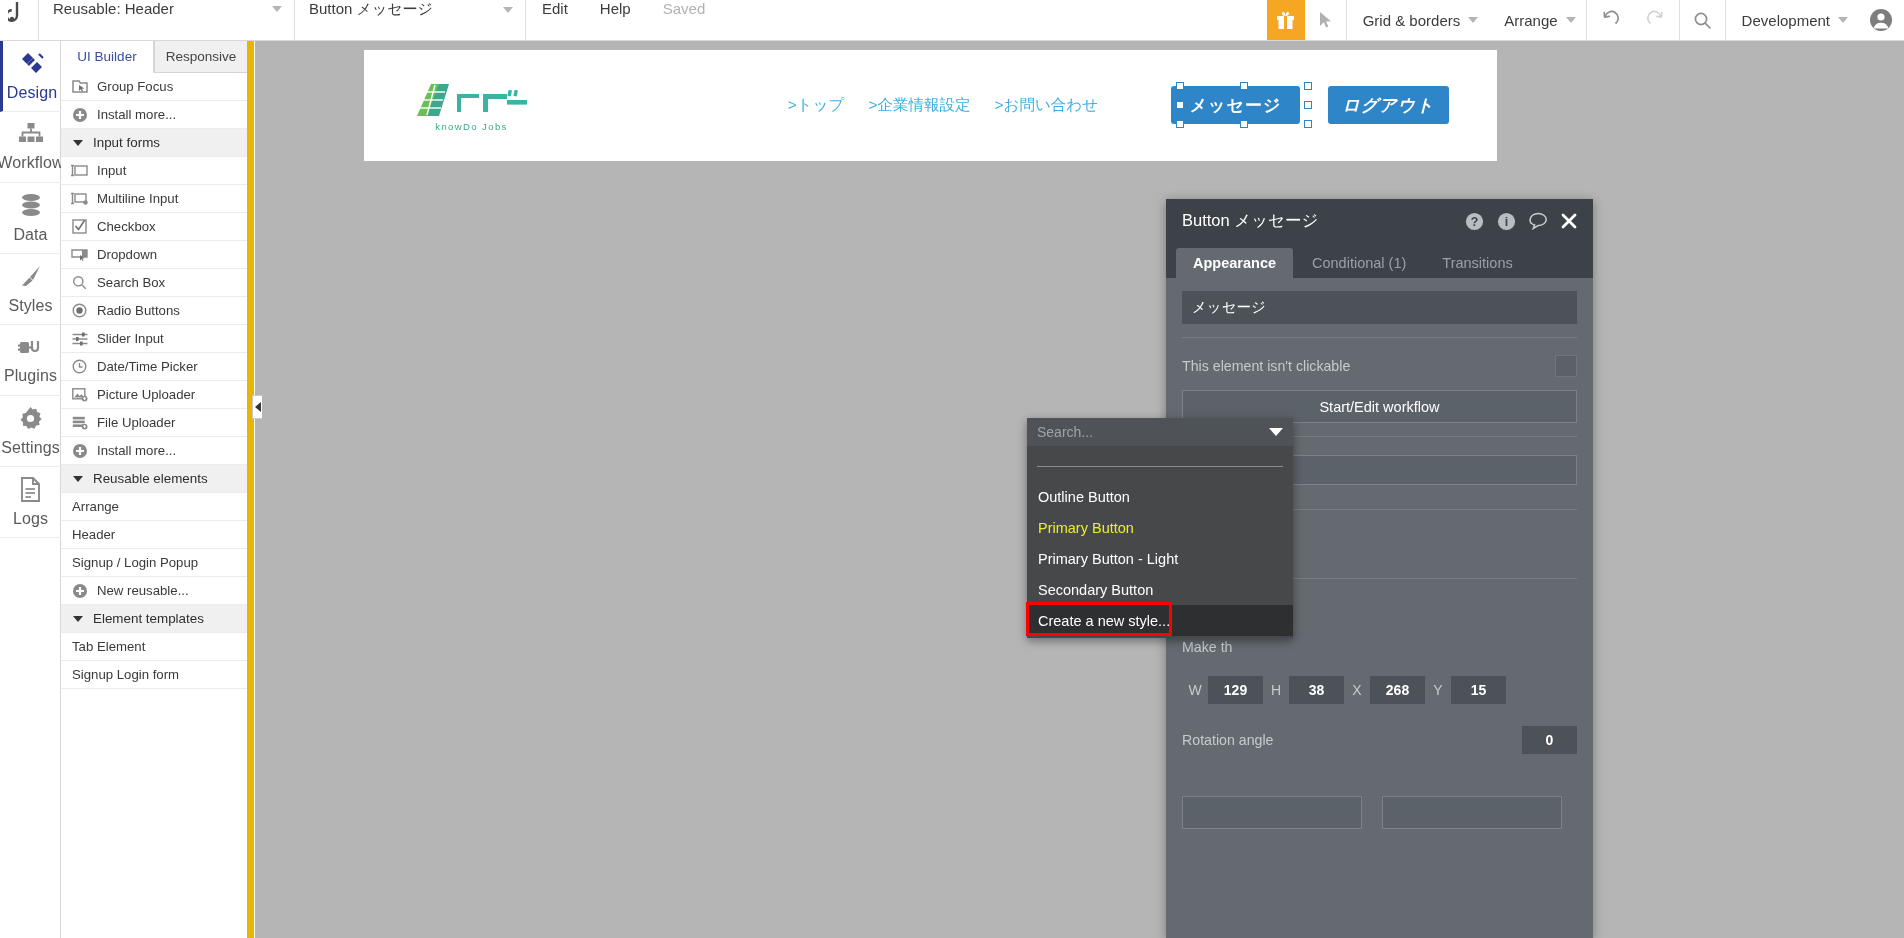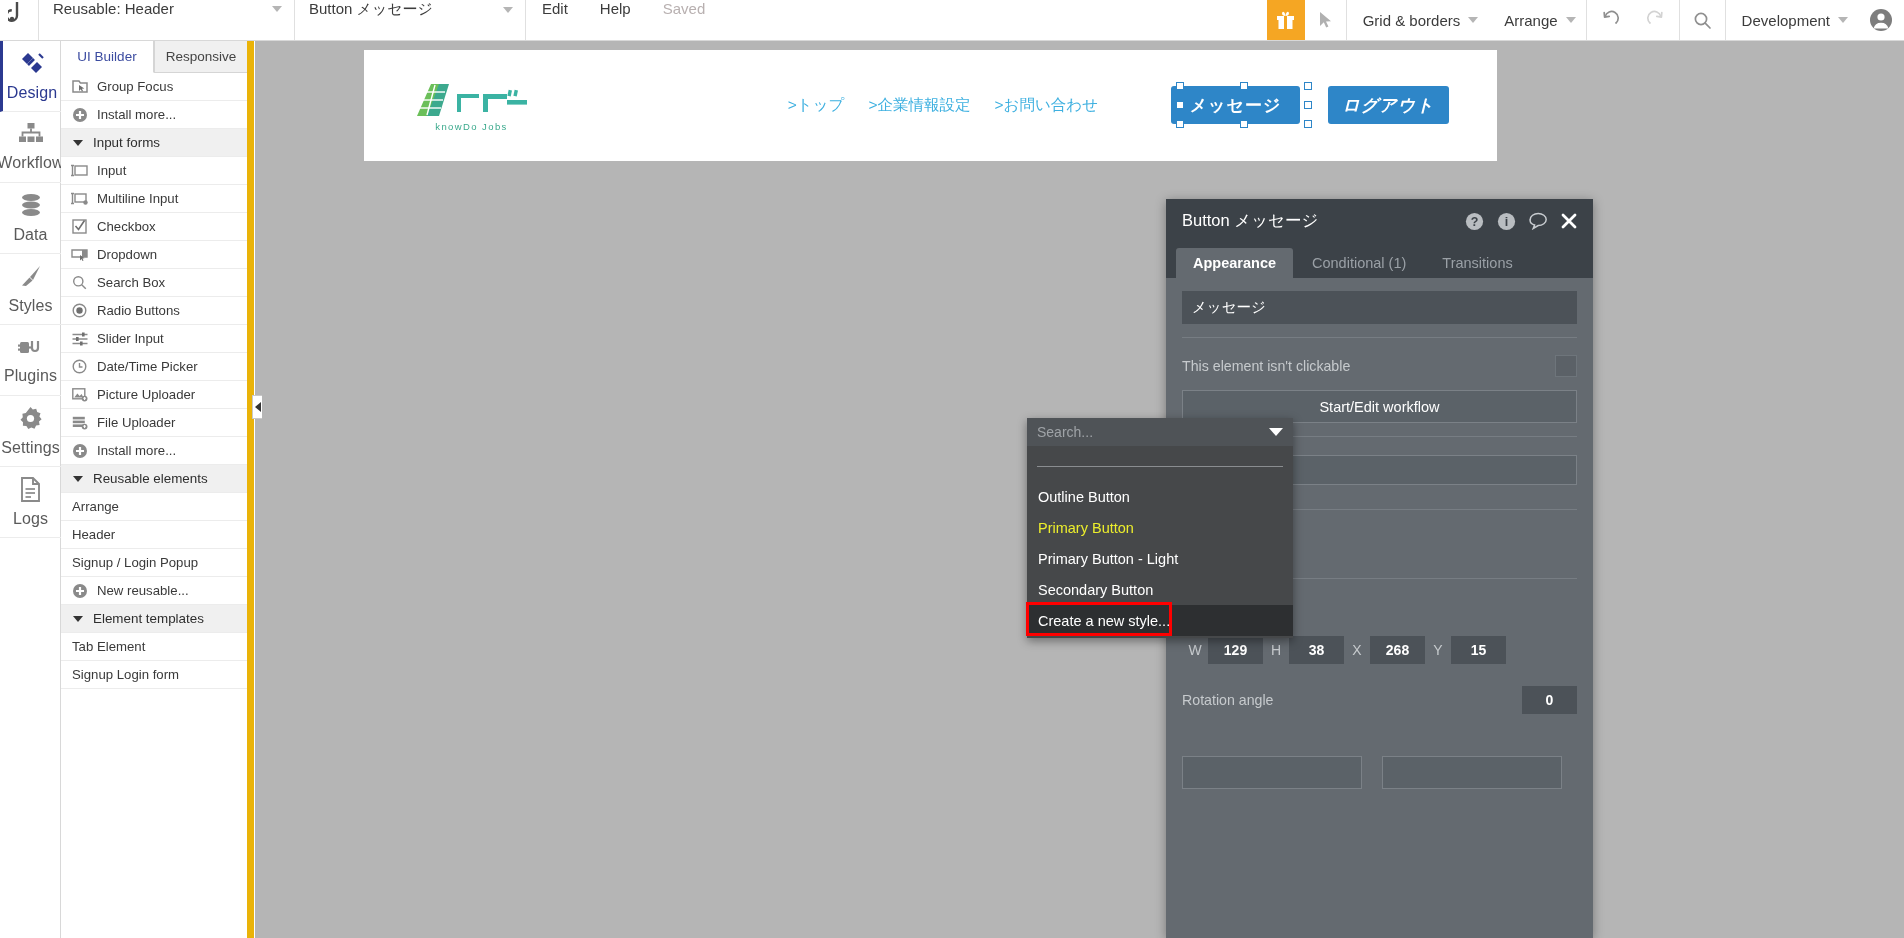--- a/index.html
+++ b/index.html
@@ -730,20 +730,23 @@
     <div class="p-row" style="margin-top:16px;">
       <span class="p-label">Tooltip t</span>
     </div>
 
     <div class="p-divider" style="margin-top:22px;"></div>
 
     <div class="p-row" style="margin-top:12px;">
       <span class="p-label">This eler</span>
     </div>
 
+    <div class="p-row" style="margin-top:10px;">
+      <span class="p-label">Make th</span>
+    </div>
 
     <div class="geo-strip">
       <span class="geo-lbl">W</span>
       <span class="geo-val">129</span>
       <span class="geo-lbl">H</span>
       <span class="geo-val">38</span>
       <span class="geo-lbl">X</span>
       <span class="geo-val">268</span>
       <span class="geo-lbl">Y</span>
       <span class="geo-val">15</span>

